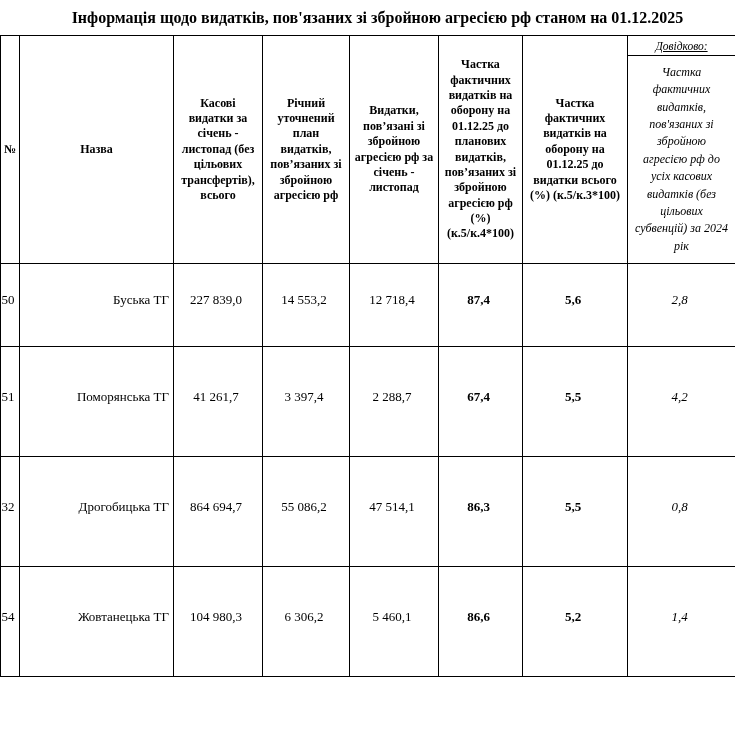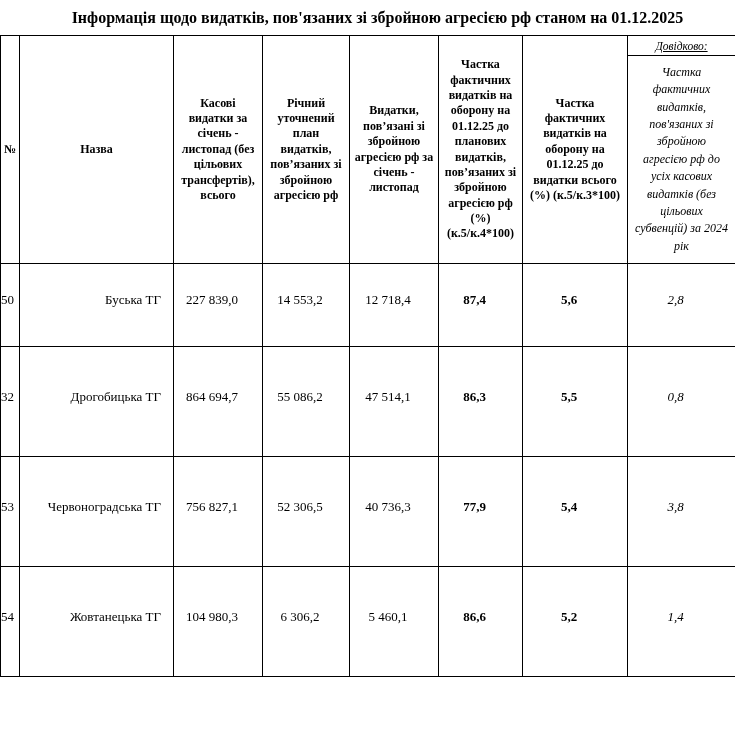--- a/index.html
+++ b/index.html
@@ -29,21 +29,21 @@
     display:flex; align-items:center; justify-content:center;
     font-style:italic; font-size:11.5px; text-decoration:underline;
   }
   .ref-note {
     height:207px; display:flex; align-items:center; justify-content:center;
     font-style:italic; font-size:12px; line-height:1.45;
     white-space:pre-line; text-align:center; padding:0 2px;
   }
   td.data {
     font-size:13px; text-align:center; vertical-align:middle;
-    padding:0 12px 10px 0;
+    padding:0 4px 10px 0;
   }
   td.num  { text-align:center; padding-left:0; }
   td.name { text-align:right; padding-left:3px; }
   td.pct  { font-weight:bold; }
   td.refv { font-style:italic; }
 </style>
 </head>
 <body>
 
 <div class="title">Інформація щодо видатків, пов'язаних зі збройною агресією рф станом на 01.12.2025</div>
@@ -123,42 +123,42 @@
     <td class="data num">50</td>
     <td class="data name">Буська ТГ</td>
     <td class="data">227 839,0</td>
     <td class="data">14 553,2</td>
     <td class="data">12 718,4</td>
     <td class="data pct">87,4</td>
     <td class="data pct">5,6</td>
     <td class="data refv">2,8</td>
   </tr>
 
+  <tr class="r">
+    <td class="data num">51</td>
+    <td class="data name">Поморянська ТГ</td>
+    <td class="data">41 261,7</td>
+    <td class="data">3 397,4</td>
+    <td class="data">2 288,7</td>
+    <td class="data pct">67,4</td>
+    <td class="data pct">5,5</td>
+    <td class="data refv">4,2</td>
+  </tr>
 
   <tr class="r">
     <td class="data num">32</td>
     <td class="data name">Дрогобицька ТГ</td>
     <td class="data">864 694,7</td>
     <td class="data">55 086,2</td>
     <td class="data">47 514,1</td>
     <td class="data pct">86,3</td>
     <td class="data pct">5,5</td>
     <td class="data refv">0,8</td>
   </tr>
 
-  <tr class="r">
-    <td class="data num">53</td>
-    <td class="data name">Червоноградська ТГ</td>
-    <td class="data">756 827,1</td>
-    <td class="data">52 306,5</td>
-    <td class="data">40 736,3</td>
-    <td class="data pct">77,9</td>
-    <td class="data pct">5,4</td>
-    <td class="data refv">3,8</td>
-  </tr>
 
   <tr class="r">
     <td class="data num">54</td>
     <td class="data name">Жовтанецька ТГ</td>
     <td class="data">104 980,3</td>
     <td class="data">6 306,2</td>
     <td class="data">5 460,1</td>
     <td class="data pct">86,6</td>
     <td class="data pct">5,2</td>
     <td class="data refv">1,4</td>

